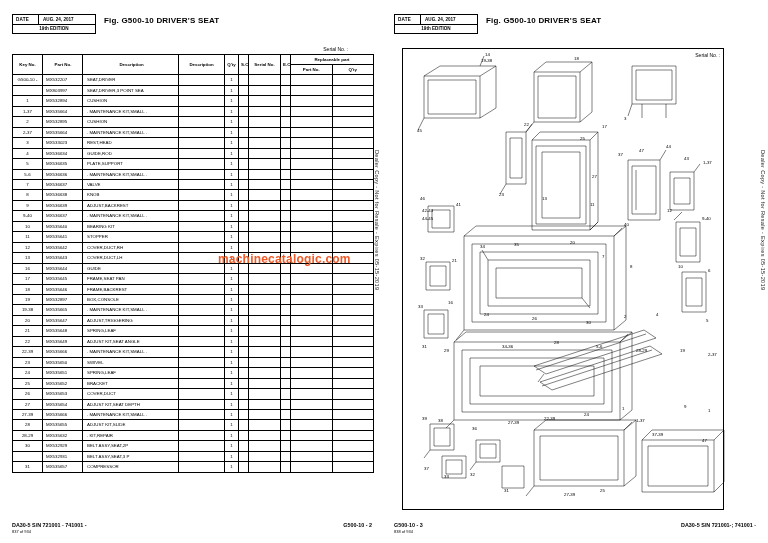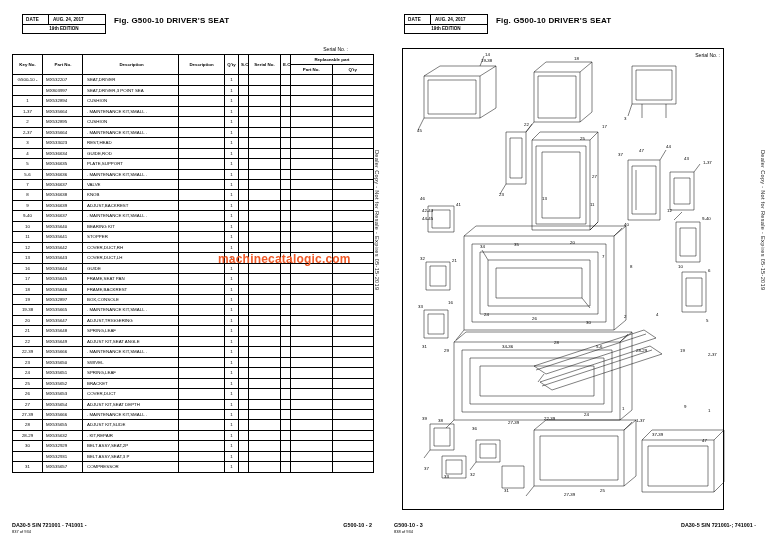--- a/index.html
+++ b/index.html
@@ -17,21 +17,21 @@
   }
   .spread { display: flex; width: 768px; height: 543px; }
   .leaf {
     position: relative;
     width: 384px; height: 543px;
     padding: 14px 10px 10px 12px;
   }
   .leaf.right { padding-left: 10px; padding-right: 12px; }
 
   
-  .hdr { display: flex; align-items: flex-start; gap: 8px; margin-left: 10px; }
+  .hdr { display: flex; align-items: flex-start; gap: 8px; }
   .datebox {
     border: 1px solid #000;
     font-size: 4.6px;
     line-height: 1.25;
     width: 84px;
   }
   .datebox .row1 { display: flex; }
   .datebox .cell-l {
     border-right: 1px solid #000;
     padding: 1.5px 3px;

